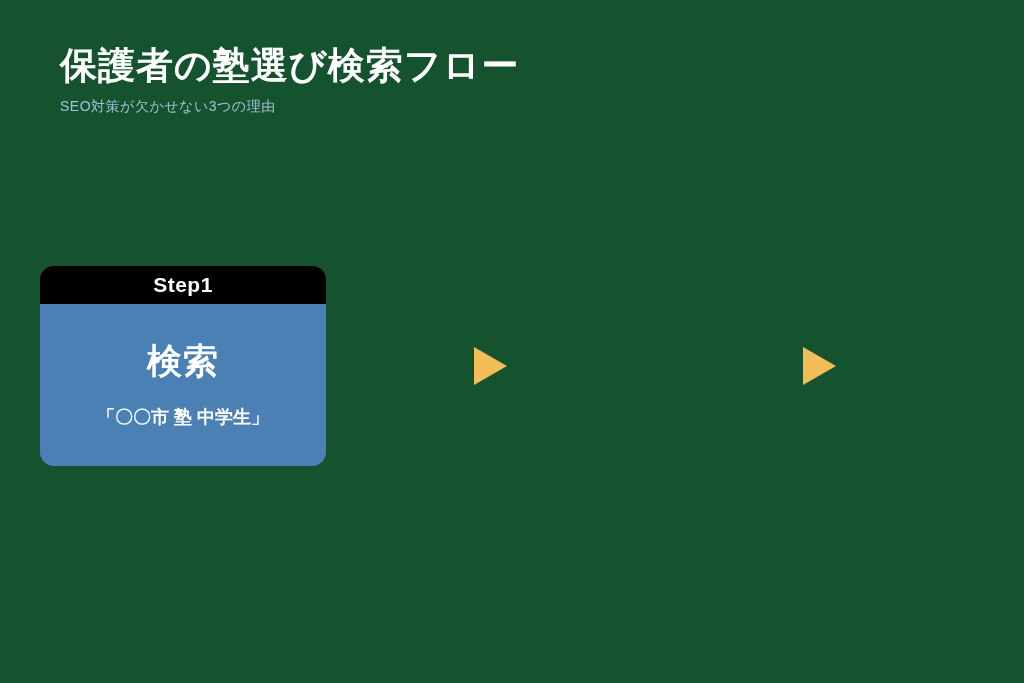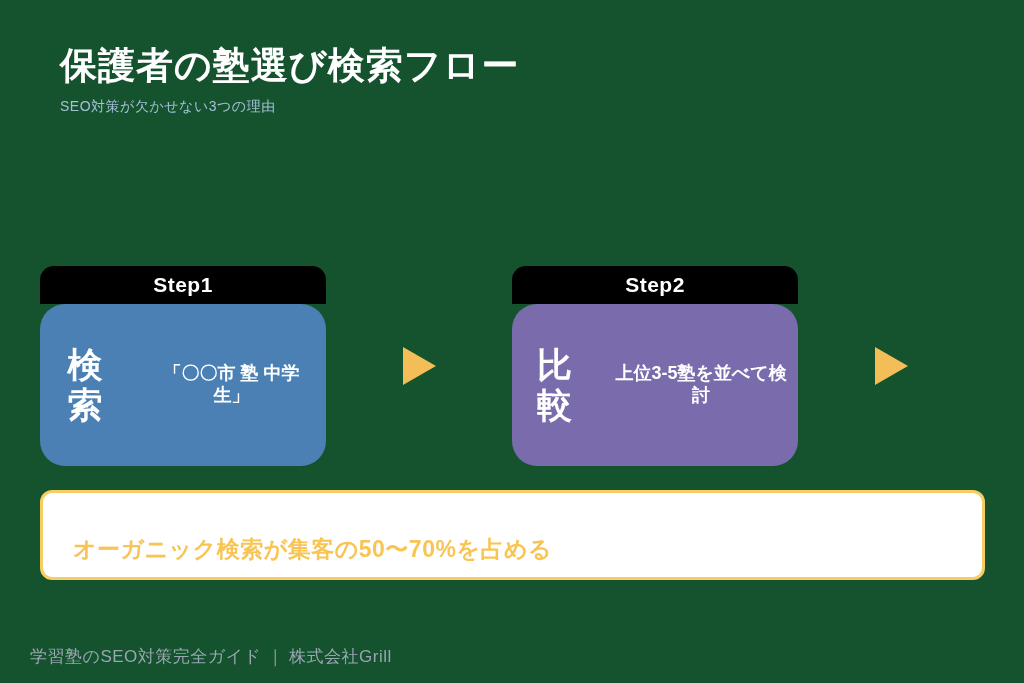--- a/index.html
+++ b/index.html
@@ -58,28 +58,27 @@
     font-size: 21px;
     font-weight: bold;
     display: flex;
     align-items: center;
     justify-content: center;
     letter-spacing: 0.5px;
   }
   .card-body {
     flex: 1 1 auto;
     display: flex;
-    flex-direction: row;
+    flex-direction: column;
     align-items: center;
     justify-content: center;
     gap: 26px;
     color: #ffffff;
     text-align: center;
     padding: 0 10px;
-    border-radius: 25px;
   }
   .card-heading {
     font-size: 35px;
     font-weight: bold;
     line-height: 1.15;
     letter-spacing: 1px;
   }
   .card-desc {
     font-size: 18px;
     font-weight: 600;
@@ -144,34 +143,23 @@
       <div class="card-body" style="background-color: rgb(74, 128, 180);">
         <div class="card-heading">検索</div>
         <div class="card-desc">「〇〇市 塾 中学生」</div>
       </div>
     </div>
 
     <div class="arrow-wrap">
       <div class="arrow" style="border-left-color: rgb(243, 189, 88);"></div>
     </div>
 
-    <div class="card">
-      <div class="card-header" style="background-color: rgb(0, 0, 0);">Step2</div>
-      <div class="card-body" style="background-color: rgb(122, 107, 173);">
-        <div class="card-heading">比較</div>
-        <div class="card-desc">上位3-5塾を並べて検討</div>
-      </div>
-    </div>
 
     <div class="arrow-wrap">
       <div class="arrow" style="border-left-color: rgb(243, 189, 88);"></div>
     </div>
 
 
   </div>
 
-  <div class="callout" style="border-color: rgb(246, 205, 99);">
-    <span class="callout-text" style="color: rgb(248, 197, 85);">オーガニック検索が集客の50〜70%を占める</span>
-  </div>
 
-  <div class="footer" style="color: rgb(154, 165, 178);">学習塾のSEO対策完全ガイド ｜ 株式会社Grill</div>
 
 </div>
 
 </body></html>

